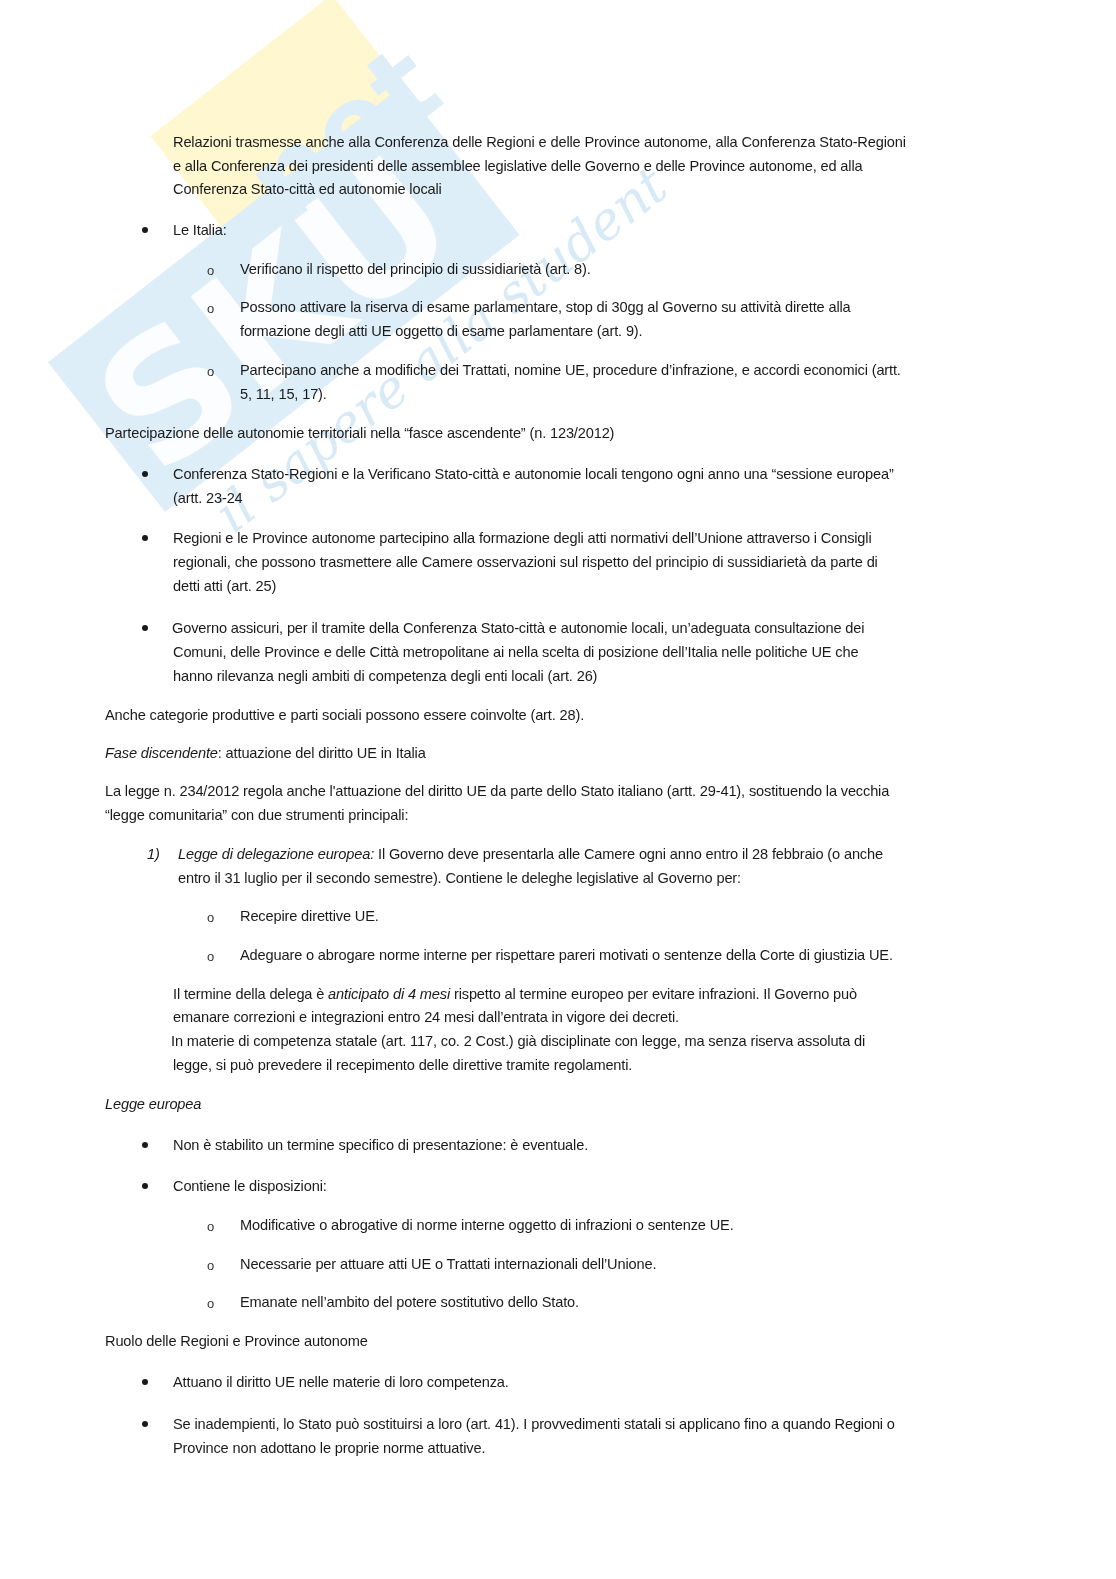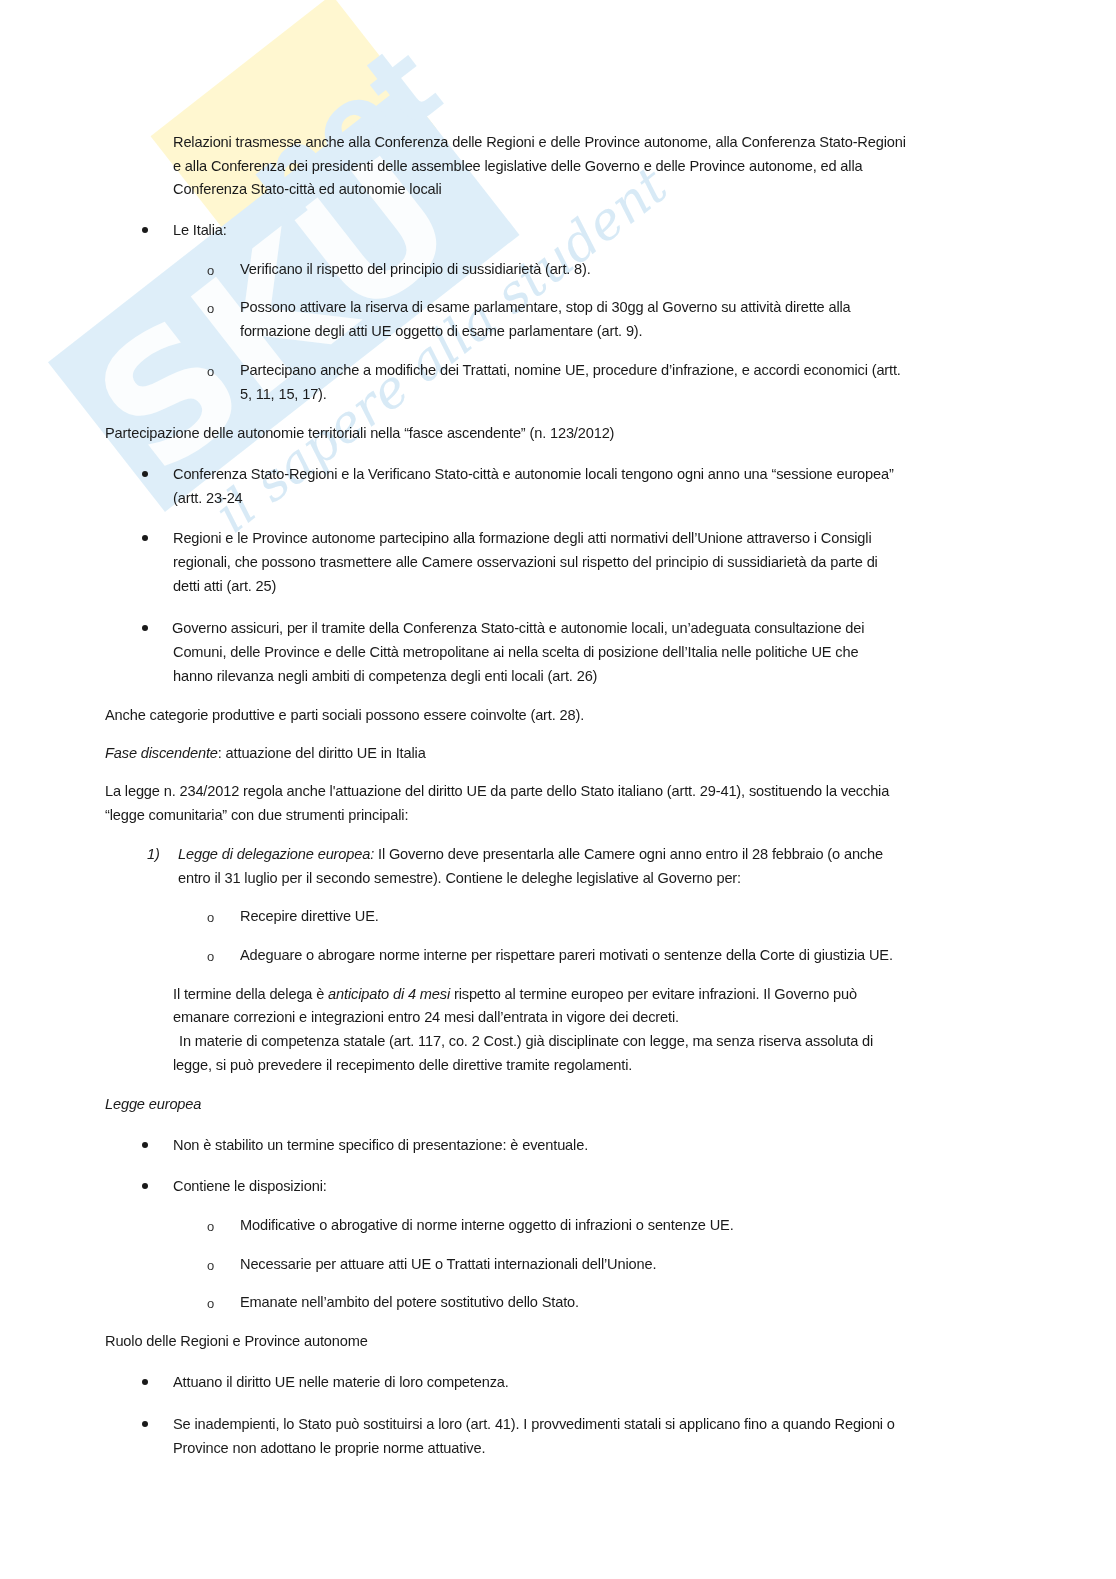--- a/index.html
+++ b/index.html
@@ -74,21 +74,21 @@
   <div class="line" style="left:178px;top:867px">entro il 31 luglio per il secondo semestre). Contiene le deleghe legislative al Governo per:</div>
 
   <span class="circ" style="left:207px;top:906px">o</span>
   <div class="line" style="left:240px;top:905px">Recepire direttive UE.</div>
 
   <span class="circ" style="left:207px;top:945px">o</span>
   <div class="line" style="left:240px;top:944px">Adeguare o abrogare norme interne per rispettare pareri motivati o sentenze della Corte di giustizia UE.</div>
 
   <div class="line" style="left:173px;top:983px"><span>Il termine della delega è </span><span class="i">anticipato di 4 mesi</span><span> rispetto al termine europeo per evitare infrazioni. Il Governo può</span></div>
   <div class="line" style="left:173px;top:1006px">emanare correzioni e integrazioni entro 24 mesi dall’entrata in vigore dei decreti.</div>
-  <div class="line" style="left:179px;top:1030px">In materie di competenza statale (art. 117, co. 2 Cost.) già disciplinate con legge, ma senza riserva assoluta di</div>
+  <div class="line" style="left:171px;top:1030px">In materie di competenza statale (art. 117, co. 2 Cost.) già disciplinate con legge, ma senza riserva assoluta di</div>
   <div class="line" style="left:173px;top:1054px">legge, si può prevedere il recepimento delle direttive tramite regolamenti.</div>
 
   <div class="line i u" style="left:105px;top:1093px">Legge europea</div>
 
   <span class="dot" style="left:142px;top:1142px"></span>
   <div class="line" style="left:173px;top:1134px">Non è stabilito un termine specifico di presentazione: è eventuale.</div>
 
   <span class="dot" style="left:142px;top:1183px"></span>
   <div class="line" style="left:173px;top:1175px">Contiene le disposizioni:</div>
 

